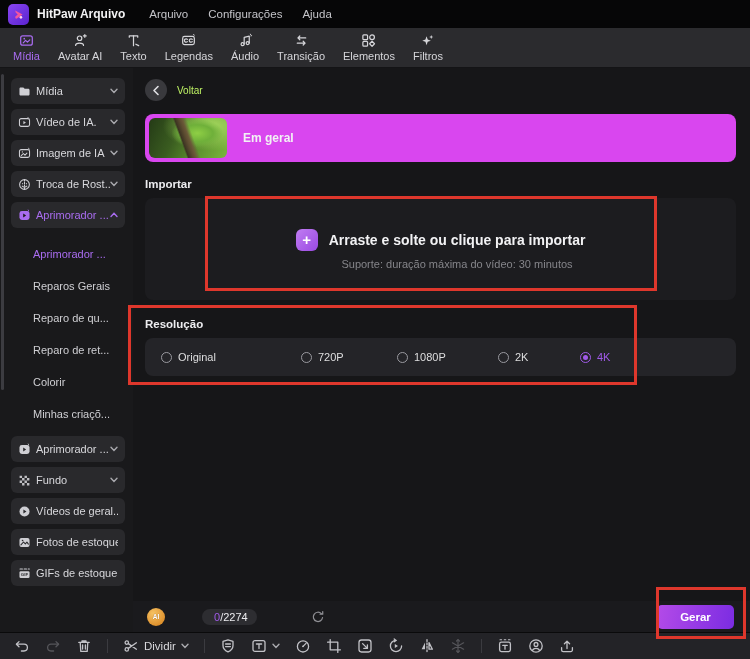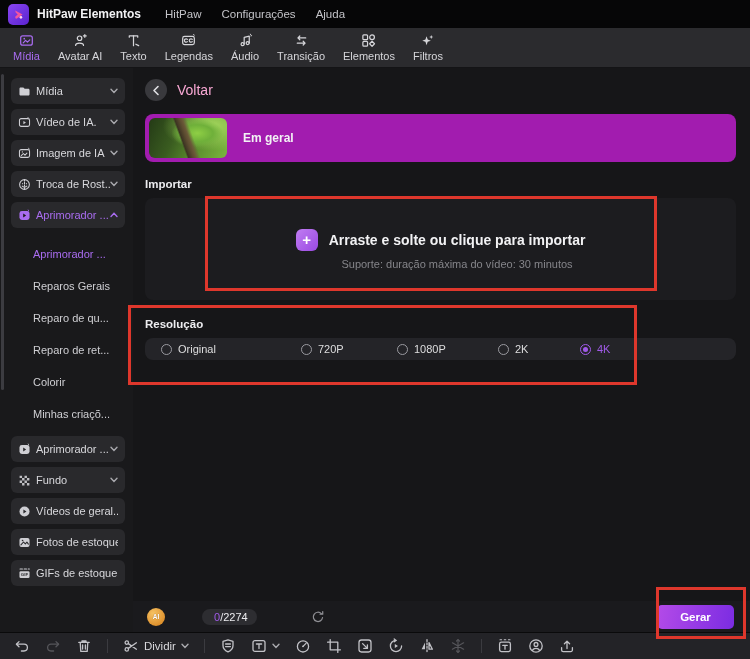--- a/index.html
+++ b/index.html
@@ -39,41 +39,41 @@
   .side-btn.active { color:#a96cf0; }
   .side-btn.active .s-ic, .side-btn.active .chev { color:#a96cf0; }
   .side-sub { padding:5px 0 6px 22px; }
   .sub-item { height:32px; display:flex; align-items:center; font-size:11px; color:#cfcfd3; white-space:nowrap; }
   .sub-item.active { color:#a96cf0; }
 
   
   .main { flex:1; background:#161618; padding:10px 14px 0 12px; display:flex; flex-direction:column; position:relative; }
   .back-row { display:flex; align-items:center; gap:10px; height:24px; margin-bottom:12px; }
   .back-btn { width:22px; height:22px; border-radius:50%; background:#39393d; display:flex; align-items:center; justify-content:center; color:#e0e0e4; }
-  .back-label { font-size:14px; color:#f9a8d4; }
-
-  .preset-card { height:48px; background:#a21caf; border-radius:8px; display:flex; align-items:center; padding:4px; margin-bottom:16px; }
+  .back-label { font-size:10px; color:#bef264; }
+
+  .preset-card { height:48px; background:#d946ef; border-radius:8px; display:flex; align-items:center; padding:4px; margin-bottom:16px; }
   .thumb { width:78px; height:40px; border-radius:6px; flex-shrink:0;
     background:
       linear-gradient(70deg, rgba(20,25,10,0) 41%, #3c3322 43%, #5c4c30 48%, #6a5838 51%, rgba(20,25,10,0) 56%),
       radial-gradient(ellipse 26px 14px at 62% 38%, #8fcf45 0%, #6fb03a 60%, rgba(0,0,0,0) 100%),
       radial-gradient(ellipse at 80% 20%, #a5d85e 0%, rgba(0,0,0,0) 55%),
       linear-gradient(115deg, #243a16 0%, #3a5c20 35%, #5c8f2e 65%, #7ab63e 100%);
   }
   .preset-title { font-size:12px; font-weight:bold; color:#f2f2f4; margin-left:16px; }
 
   .section-label { font-size:11.5px; font-weight:bold; color:#ececef; margin-bottom:8px; }
 
   .dropzone { height:102px; background:#1c1c1f; border-radius:8px; display:flex; flex-direction:column; align-items:center; justify-content:center; gap:7px; margin-bottom:18px; }
   .drop-row { display:flex; align-items:center; gap:11px; }
   .plus-btn { width:22px; height:22px; border-radius:6px; background:linear-gradient(135deg,#c07cf2,#9a4ae2); color:#fff; font-size:15px; font-weight:bold; display:flex; align-items:center; justify-content:center; line-height:1; }
   .drop-title { font-size:14px; font-weight:bold; color:#f2f2f4; }
   .drop-sub { font-size:11px; color:#85858a; margin-left:33px; }
 
-  .res-bar { height:22px; background:#242428; border-radius:8px; display:flex; align-items:center; padding:0 16px; margin-bottom:10px; }
+  .res-bar { height:38px; background:#242428; border-radius:8px; display:flex; align-items:center; padding:0 16px; margin-bottom:10px; }
   .res-opt { display:flex; align-items:center; gap:6px; }
   .res-opt .radio { width:11px; height:11px; border:1.4px solid #9a9aa0; border-radius:50%; flex-shrink:0; }
   .res-opt .res-label { font-size:11px; color:#dededf; }
   .res-opt.selected .radio { border-color:#a05ae8; position:relative; }
   .res-opt.selected .radio::after { content:""; position:absolute; left:2px; top:2px; width:5px; height:5px; border-radius:50%; background:#a05ae8; }
   .res-opt.selected .res-label { color:#a05ae8; }
   .res-opt.w1 { width:108px; } .res-opt.w2 { width:96px;margin-left:32px; } .res-opt.w3 { width:101px; } .res-opt.w4 { width:82px; }
 
   .main-spacer { flex:1; }
 
@@ -104,23 +104,23 @@
 </head>
 <body>
 
 <div class="titlebar">
   <div class="logo">
     <svg width="13" height="13" viewBox="0 0 16 16">
         <path d="M4 3 L13 8 L6 13 C4.5 13.5 3.5 12 4.2 10.5 L7 8 L4.5 5.5 Z" fill="#f2569f"></path>
         <circle cx="11" cy="11.5" r="1.6" fill="#ffd9ec"></circle>
       </svg>
   </div>
-  <div class="app-title">HitPaw Elementos</div>
+  <div class="app-title">HitPaw Arquivo</div>
   <div class="menubar">
-    <div class="menu-item">HitPaw</div>
+    <div class="menu-item">Arquivo</div>
     <div class="menu-item">Configurações</div>
     <div class="menu-item">Ajuda</div>
   </div>
 </div>
 
 <div class="ribbon">
   <div class="tab active">
     <svg class="ic" width="15" height="15" viewBox="0 0 16 16" fill="none" stroke="currentColor" stroke-width="1.3" stroke-linecap="round" stroke-linejoin="round">
         <rect x="1.8" y="3" width="12.4" height="10" rx="2.2"></rect>
         <path d="M4.5 10.5 L7 7.8 l2 2 L11.5 7.3"></path>

